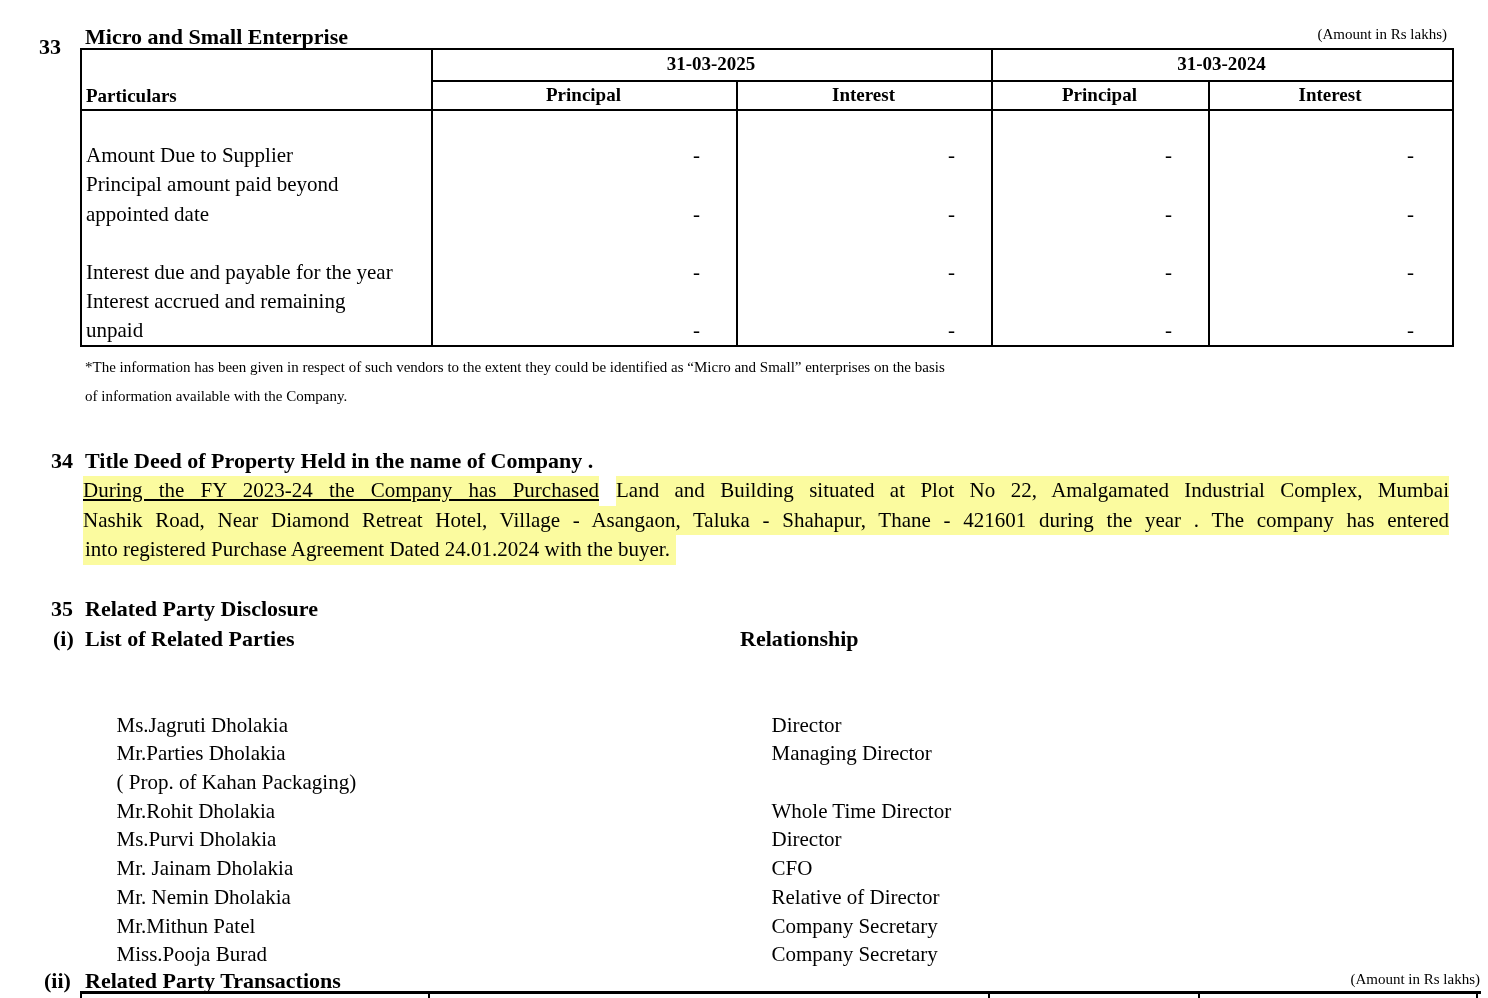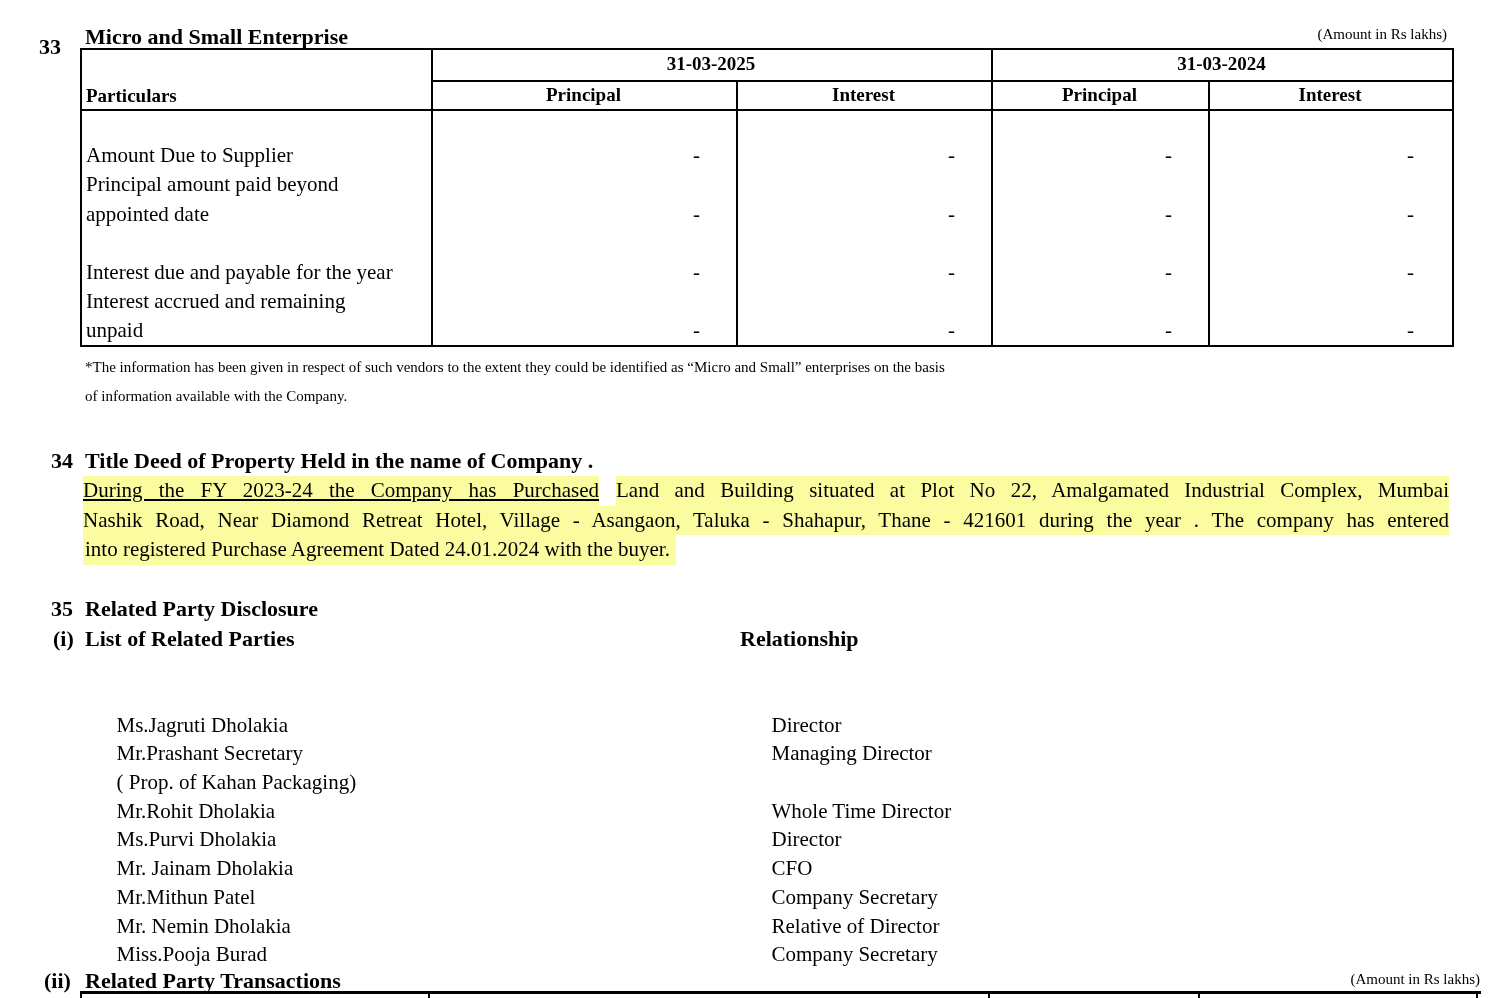--- a/index.html
+++ b/index.html
@@ -139,39 +139,39 @@
 
   <span class="abs h" style="left:53px;top:627px;">(i)</span>
   <span class="abs h" style="left:85px;top:627px;">List of Related Parties</span>
   <span class="abs h" style="left:740px;top:627px;">Relationship</span>
 
   <div class="abs" style="left:85px;top:682px;width:1370px;">
     <div class="party-row">
       <span class="party-name">Ms.Jagruti Dholakia</span><span>Director</span>
     </div>
     <div class="party-row">
-      <span class="party-name">Mr.Prashant Secretary</span><span>Managing Director</span>
+      <span class="party-name">Mr.Parties Dholakia</span><span>Managing Director</span>
     </div>
     <div class="party-row">
       <span class="party-name">( Prop. of Kahan Packaging)</span><span></span>
     </div>
     <div class="party-row">
       <span class="party-name">Mr.Rohit Dholakia</span><span>Whole Time Director</span>
     </div>
     <div class="party-row">
       <span class="party-name">Ms.Purvi Dholakia</span><span>Director</span>
     </div>
     <div class="party-row">
       <span class="party-name">Mr. Jainam Dholakia</span><span>CFO</span>
     </div>
     <div class="party-row">
-      <span class="party-name">Mr.Mithun Patel</span><span>Company Secretary</span>
+      <span class="party-name">Mr. Nemin Dholakia</span><span>Relative of Director</span>
     </div>
     <div class="party-row">
-      <span class="party-name">Mr. Nemin Dholakia</span><span>Relative of Director</span>
+      <span class="party-name">Mr.Mithun Patel</span><span>Company Secretary</span>
     </div>
     <div class="party-row">
       <span class="party-name">Miss.Pooja Burad</span><span>Company Secretary</span>
     </div>
   </div>
 
   <span class="abs h" style="left:44px;top:969px;">(ii)</span>
   <span class="abs h" style="left:85px;top:969px;">Related Party Transactions</span>
   <span class="abs txt" style="right:8px;top:967px;line-height:24px;">(Amount in Rs lakhs)</span>
 

